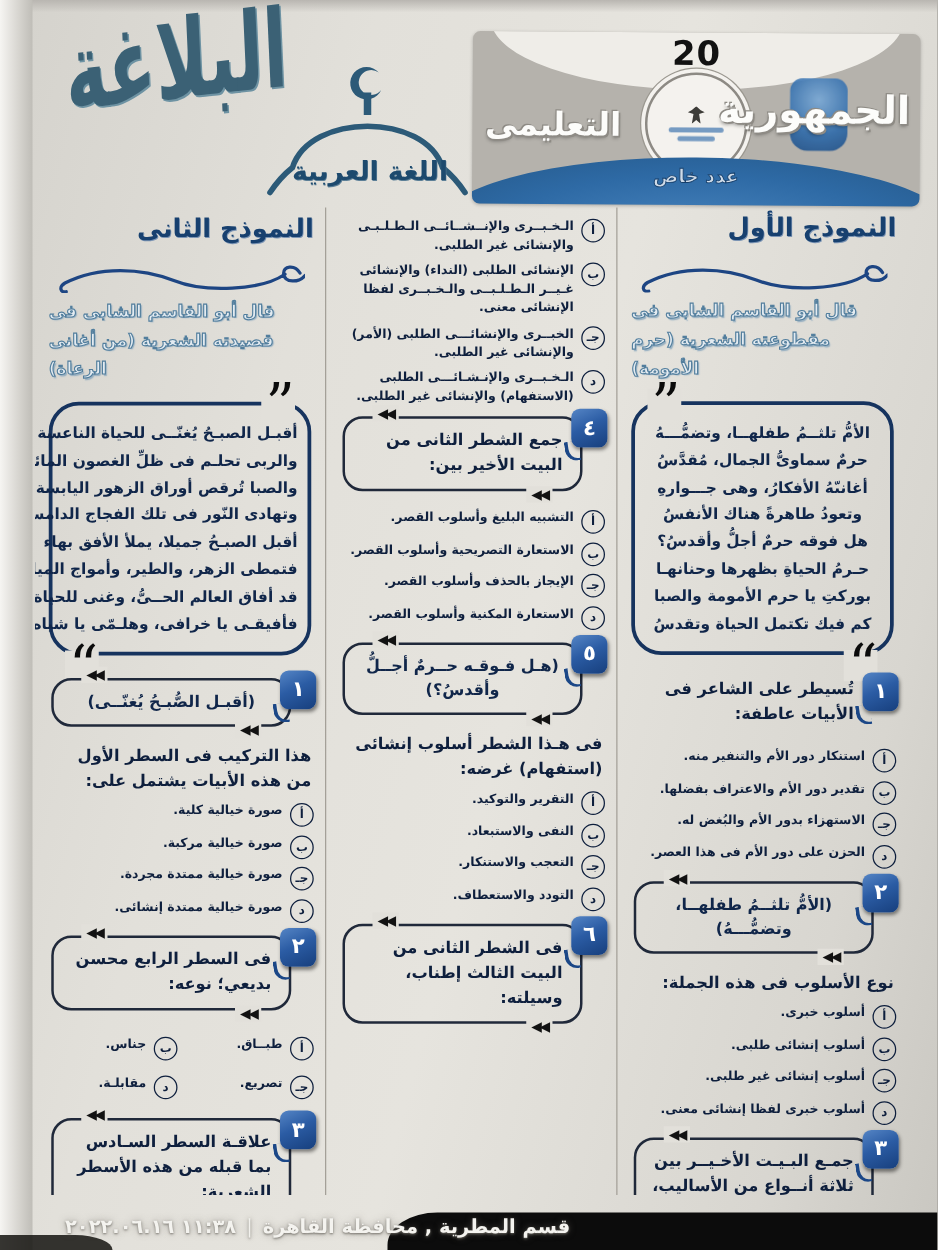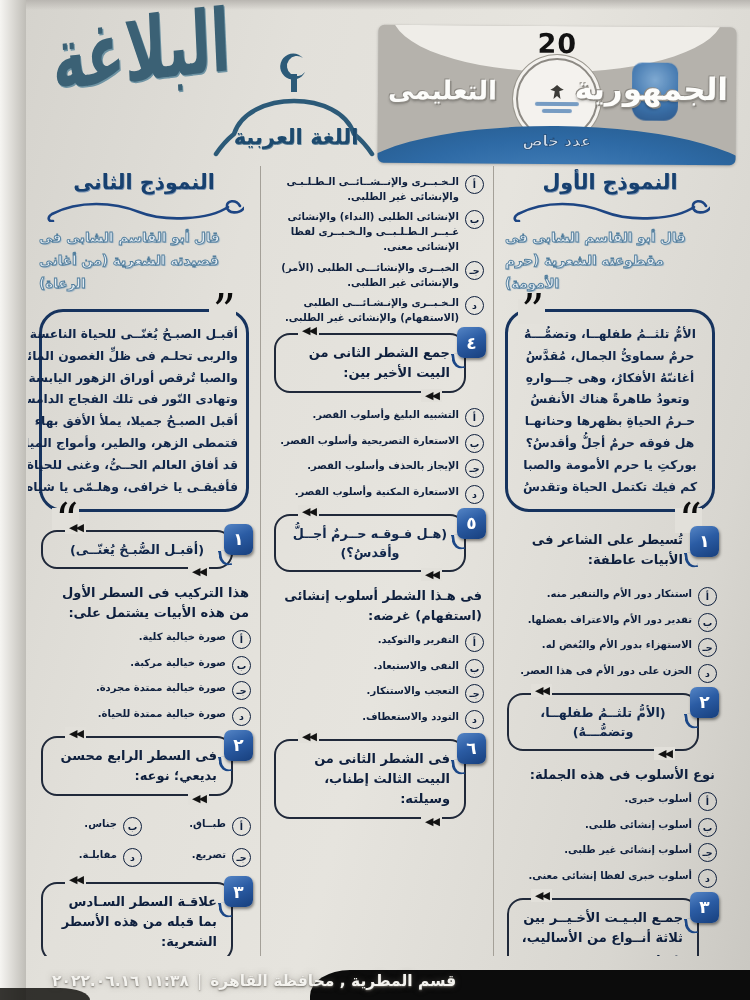--- a/index.html
+++ b/index.html
@@ -64,21 +64,21 @@
     position:absolute;right:8px;top:44px;color:#fdfdfb;font-size:31px;font-weight:bold;
     text-shadow:1.5px 1.5px 0 #8e8b85,-1px -1px 0 #8e8b85,0 2px 3px rgba(0,0,0,.35);
     z-index:3;
   }
   .eagle-blob{
     position:absolute;right:58px;top:36px;width:46px;height:58px;z-index:2;
     background:radial-gradient(circle at 50% 30%,#79a8d6 0%,#2f6bab 60%,#1d4d86 100%);
     border-radius:10px 10px 14px 14px;opacity:.9;filter:blur(.4px);
   }
   .edition-name{
-    position:absolute;left:10px;top:50px;color:#fcfcfa;font-size:26px;font-weight:bold;
+    position:absolute;left:10px;top:60px;color:#fcfcfa;font-size:26px;font-weight:bold;
     text-shadow:1.5px 1.5px 0 #8e8b85,-1px -1px 0 #8e8b85,0 2px 3px rgba(0,0,0,.3);
     z-index:3;
   }
   .band{
     position:absolute;bottom:-26px;left:-8%;width:116%;height:64px;z-index:4;
     background:radial-gradient(ellipse at 50% 100%,#4a86c0 0%,#2e6aa5 55%,#235686 100%);
     border-radius:50% 50% 0 0 / 90% 90% 0 0;
     text-align:center;
   }
   .band .special{
@@ -88,22 +88,22 @@
 
   
   .cols{
     position:absolute;top:166px;bottom:44px;left:28px;right:24px;
     display:flex;direction:rtl;
   }
   .col{flex:1 1 0;padding:2px 9px 0;overflow:hidden;}
   .col + .col{border-right:1.5px solid #a4a098;}
 
   .model-heading{
-    text-align:center;color:#17406f;font-size:20.5px;font-weight:bold;
-    letter-spacing:.5px;margin:2px 0 4px;text-shadow:.6px .6px 0 #7b94b4;
+    text-align:right;color:#17406f;font-size:20.5px;font-weight:bold;
+    letter-spacing:.5px;margin:2px 0 16px;text-shadow:.6px .6px 0 #7b94b4;
   }
   .flourish{display:block;margin:0 auto 4px;}
   .intro{
     text-align:left;font-size:13.5px;font-weight:bold;line-height:1.7;
     color:#e3ebf1;-webkit-text-stroke:.9px #527e9d;text-shadow:1.2px 1.2px 1px #93adc0;
     margin:4px 2px 6px;
   }
   .poem{
     position:relative;border:3px solid #16335e;border-radius:24px;
     padding:12px 8px 10px;margin:14px 2px 18px;
@@ -221,22 +221,22 @@
       </svg>
       <div class="intro">قال أبو القاسم الشابى فى مقطوعته الشعرية (حرم الأمومة)</div>
 
       <div class="poem">
         <span class="pq pq-tl">”</span>
         <span class="pq pq-br">“</span>
         <div class="poem-line">الأمُّ تلثــمُ طفلهــا، وتضمُّـــهُ</div>
         <div class="poem-line">حرمٌ سماوىُّ الجمال، مُقدَّسُ</div>
         <div class="poem-line">أغانىّهُ الأفكارُ، وهى جـــوارهِ</div>
         <div class="poem-line">وتعودُ طاهرةً هناك الأنفسُ</div>
+        <div class="poem-line">هل فوقه حرمٌ أجلُّ وأقدسُ؟</div>
         <div class="poem-line">حـرمُ الحياةِ بظهرها وحنانهـا</div>
-        <div class="poem-line">هل فوقه حرمٌ أجلُّ وأقدسُ؟</div>
         <div class="poem-line">بوركتِ يا حرم الأمومة والصبا</div>
         <div class="poem-line">كم فيك تكتمل الحياة وتقدسُ</div>
       </div>
 
       <div class="q">
         <div class="qnum">١</div>
         <div class="qtext">تُسيطر على الشاعر فى الأبيات عاطفة:</div>
         <div class="opts">
           <div class="opt">
               <span class="letter">أ</span>
@@ -406,21 +406,21 @@
           <div class="opt">
               <span class="letter">ب</span>
               <span class="otext">صورة خيالية مركبة.</span>
             </div>
           <div class="opt">
               <span class="letter">جـ</span>
               <span class="otext">صورة خيالية ممتدة مجردة.</span>
             </div>
           <div class="opt">
               <span class="letter">د</span>
-              <span class="otext">صورة خيالية ممتدة للحياة.</span>
+              <span class="otext">صورة خيالية ممتدة إنشائى.</span>
             </div>
         </div>
       </div>
 
       <div class="q">
         <div class="callout with-num">
           <div class="qnum">٢</div>
           <div class="qtext">فى السطر الرابع محسن بديعي؛ نوعه:</div>
         </div>
         <div class="opts opt-grid">

